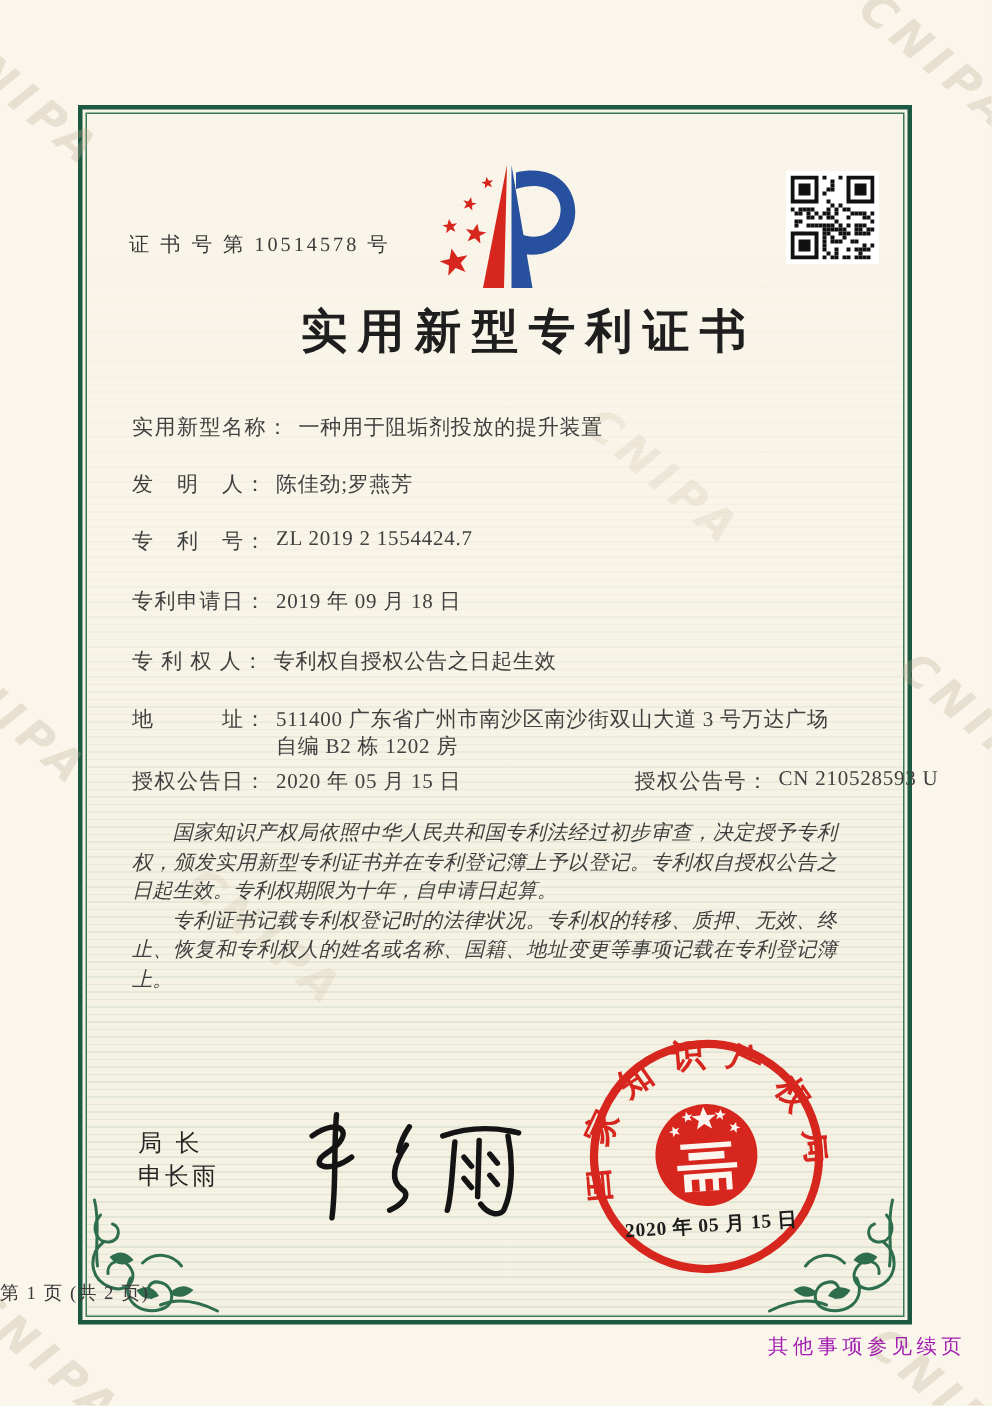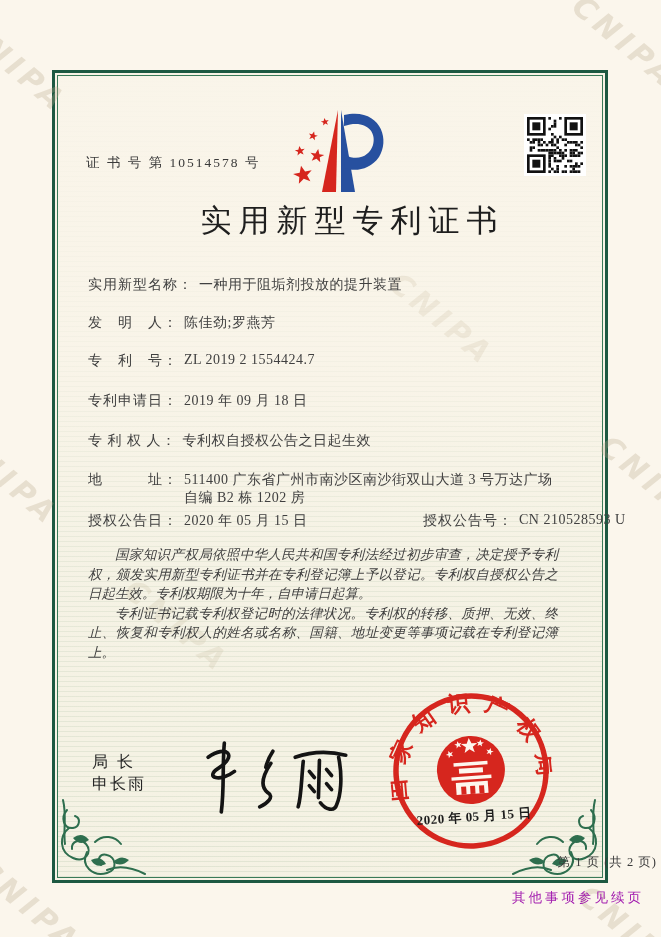--- a/index.html
+++ b/index.html
@@ -31,21 +31,21 @@
       repeating-linear-gradient(0deg, rgba(110,150,110,0.16) 0 1px, rgba(0,0,0,0) 1px 5px),
       #f6f2e4;
   }
   
   .content{position:absolute;inset:0;}
   .cert-no{position:absolute;left:86px;top:110px;font-size:13.5px;letter-spacing:2px;color:#3a3a3a;margin-top:44px;}
   .logo{position:absolute;left:286px;top:104px;width:106px;height:92px;}
   .qr{position:absolute;left:524px;top:114px;width:56px;height:56px;background:#fff;padding:3px;}
   .title{
     position:absolute;left:0;right:0;top:200px;text-align:center;
-    font-size:31px;font-weight:normal;letter-spacing:7px;color:#1e1e1e;padding-left:44px;
+    font-size:31px;font-weight:bold;letter-spacing:7px;color:#1e1e1e;padding-left:44px;
   }
   .row{position:absolute;left:88px;font-size:14px;color:#404040;white-space:nowrap;}
   .row .flabel{display:inline-block;letter-spacing:1px;vertical-align:top;}
   .row .fvalue{display:inline-block;vertical-align:top;margin-left:6px;white-space:pre-line;max-width:400px;letter-spacing:0.5px;}
   .grant-col{position:absolute;left:335px;top:0;text-decoration:underline;}
   .paras{
     position:absolute;left:88px;top:545px;width:470px;
     font-size:13.5px;line-height:19.5px;font-style:italic;
     color:#3f3f3f;text-align:justify;
   }
@@ -54,21 +54,21 @@
   .director .dt{font-size:16px;letter-spacing:9px;}
   .director .dn{font-size:16px;letter-spacing:2px;margin-top:1px;}
   .sig{position:absolute;left:196px;top:738px;width:172px;height:78px;}
   
   .seal{position:absolute;left:390px;top:690px;width:162px;height:162px;transform:rotate(-4deg);}
   .seal svg{position:absolute;inset:0;}
   .seal .seal-date{
     position:absolute;left:0;right:0;top:118px;text-align:center;
     font-size:13px;color:#1d1d1d;letter-spacing:0.5px;font-weight:bold;
   }
-  .page-num{position:absolute;left:0;right:4px;top:854px;text-align:right;font-size:12.5px;color:#3a3a3a;letter-spacing:1px;}
+  .page-num{position:absolute;left:0;right:16px;top:854px;text-align:left;font-size:12.5px;color:#3a3a3a;letter-spacing:1px;}
   .footer-note{position:absolute;left:0;right:17px;top:889px;text-align:right;font-size:13.5px;color:#a21caf;letter-spacing:3px;}
   .orn{position:absolute;width:96px;height:96px;}
   .orn.bl{left:55px;top:782px;}
   .orn.br{left:507px;top:782px;transform:scaleX(-1);}
 </style>
 </head>
 <body>
 
 <div class="page">
 

